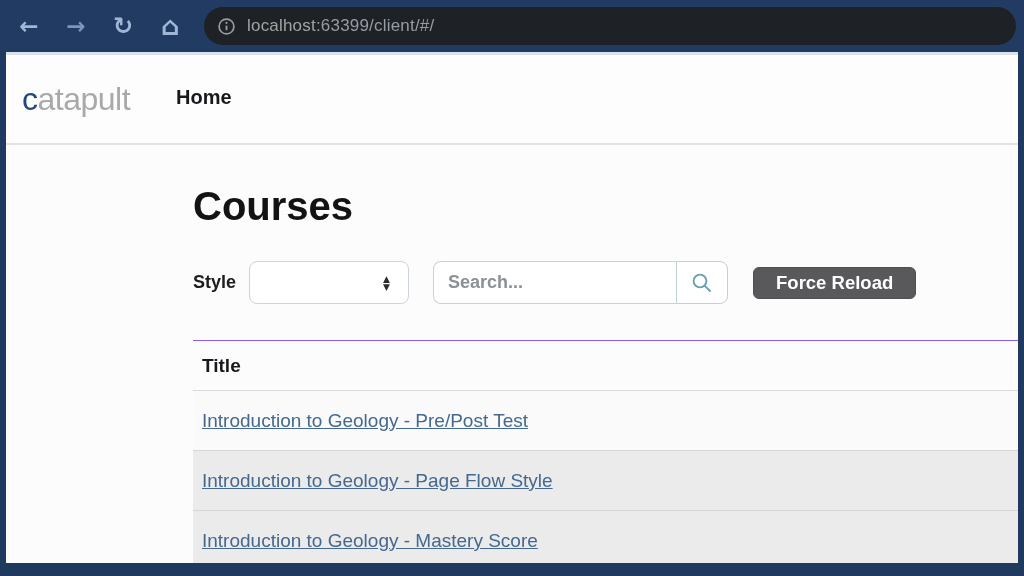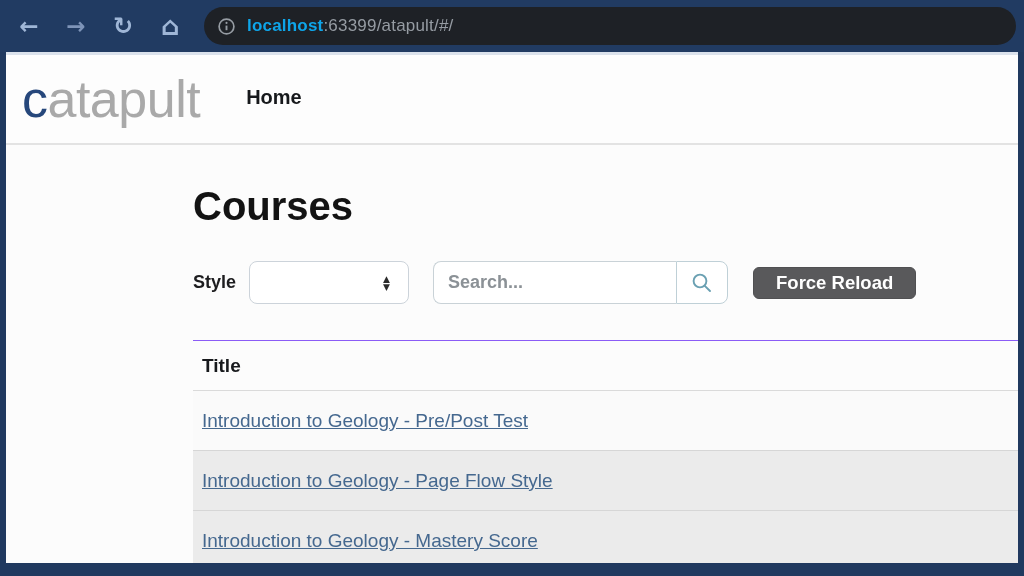--- a/index.html
+++ b/index.html
@@ -11,27 +11,27 @@
   
   .chrome { position:absolute; top:0; left:0; right:0; height:52px; background:#213b62; display:flex; align-items:center; }
   .nav-ico { width:34px; text-align:center; font-size:23px; font-weight:700; color:#9fb6d6; cursor:pointer; user-select:none; font-family:"DejaVu Sans",sans-serif; }
   .nav-ico.back    { margin-left:12px; }
   .nav-ico.forward { margin-left:13px; color:#7e94b8; }
   .nav-ico.reload  { margin-left:13px; font-size:24px; }
   .nav-ico.home    { margin-left:13px; font-size:26px; }
   .addrbar { position:absolute; left:204px; right:8px; top:7px; height:38px; background:#1e2126; border-radius:19px; display:flex; align-items:center; padding-left:13px; cursor:text; }
   .info-ico { display:inline-flex; margin-right:11px; }
   .url { font-size:17px; color:#969ca3; letter-spacing:.2px; white-space:nowrap; }
-  .url b { color:#0ea5e9; font-weight:700; }
+  .url b { color:#a3a3a3; font-weight:400; }
 
   
   .page { position:absolute; top:52px; left:6px; right:6px; bottom:13px; background:#fcfcfc; border-top:3px solid #dbe2ec; overflow:hidden; }
 
   .navbar { height:90px; background:#fdfdfd; border-bottom:2px solid #e3e3e3; display:flex; align-items:center; padding-left:16px; }
-  .logo { font-size:52px; color:#a9a9a9; letter-spacing:-.5px; cursor:pointer; line-height:1; }
+  .logo { font-size:32px; color:#a9a9a9; letter-spacing:-.5px; cursor:pointer; line-height:1; }
   .logo .logo-c { color:#26477b; }
   .nav-home { margin-left:46px; margin-top:-4px; font-size:20px; font-weight:700; color:#17191c; text-decoration:none; cursor:pointer; }
 
   .content { padding-left:187px; height:421px; }
   h1.page-title { margin-top:39px; font-size:40px; font-weight:600; color:#131313; letter-spacing:0; }
 
   .controls { margin-top:32px; display:flex; align-items:center; }
   .show-label { font-size:18px; font-weight:600; color:#1d1d1f; margin-right:13px; }
   .show-select { position:relative; width:160px; height:43px; background:#fff; border:1px solid #ccd3da; border-radius:8px; cursor:pointer; }
   .updown { position:absolute; right:18px; top:50%; transform:translateY(-50%); display:flex; flex-direction:column; align-items:center; color:#2b2b2b; font-size:9px; line-height:8px; font-family:"DejaVu Sans",sans-serif; }
@@ -59,21 +59,21 @@
     <span class="nav-ico reload">↻</span>
     <span class="nav-ico home">⌂</span>
     <div class="addrbar">
       <span class="info-ico">
         <svg width="19" height="19" viewBox="0 0 19 19">
           <circle cx="9.5" cy="9.5" r="7.4" fill="none" stroke="#969ca3" stroke-width="1.7"></circle>
           <line x1="9.5" y1="8.6" x2="9.5" y2="13.2" stroke="#969ca3" stroke-width="1.9"></line>
           <circle cx="9.5" cy="5.9" r="1.05" fill="#969ca3"></circle>
         </svg>
       </span>
-      <span class="url"><b>localhost</b><span>:63399/atapult/#/</span></span>
+      <span class="url"><b>localhost</b><span>:63399/client/#/</span></span>
     </div>
   </div>
 
   <div class="page">
 
     <div class="navbar">
       <div class="logo"><span class="logo-c">c</span><span>atapult</span></div>
       <a class="nav-home">Home</a>
     </div>
 

